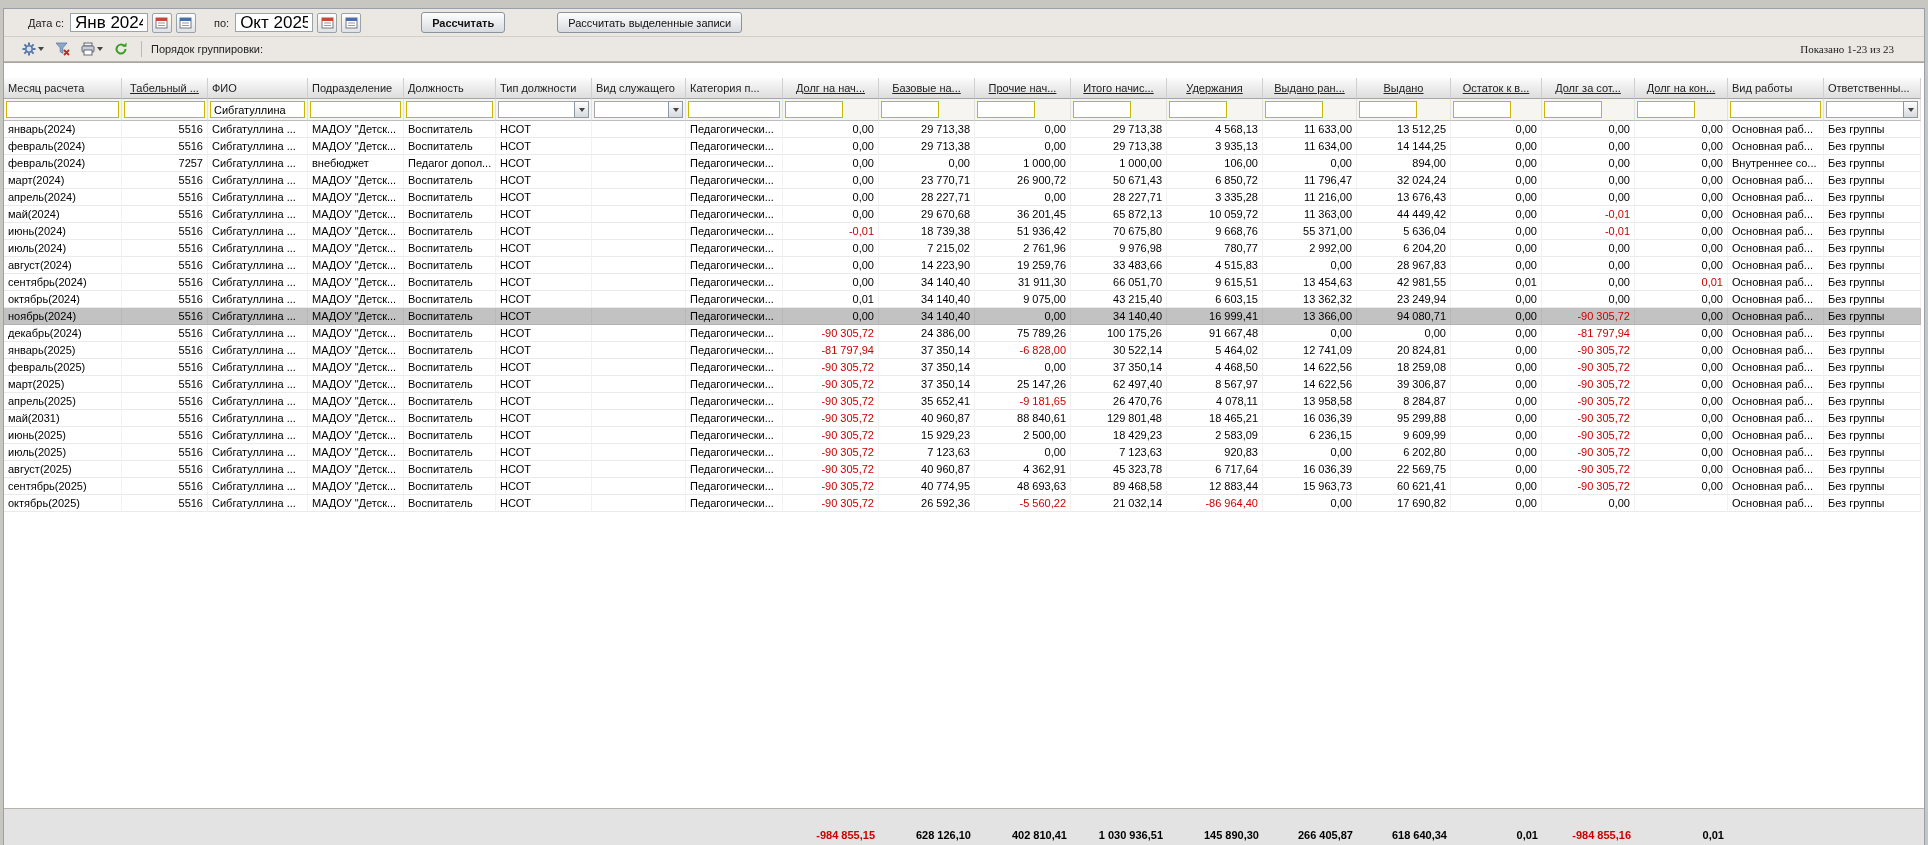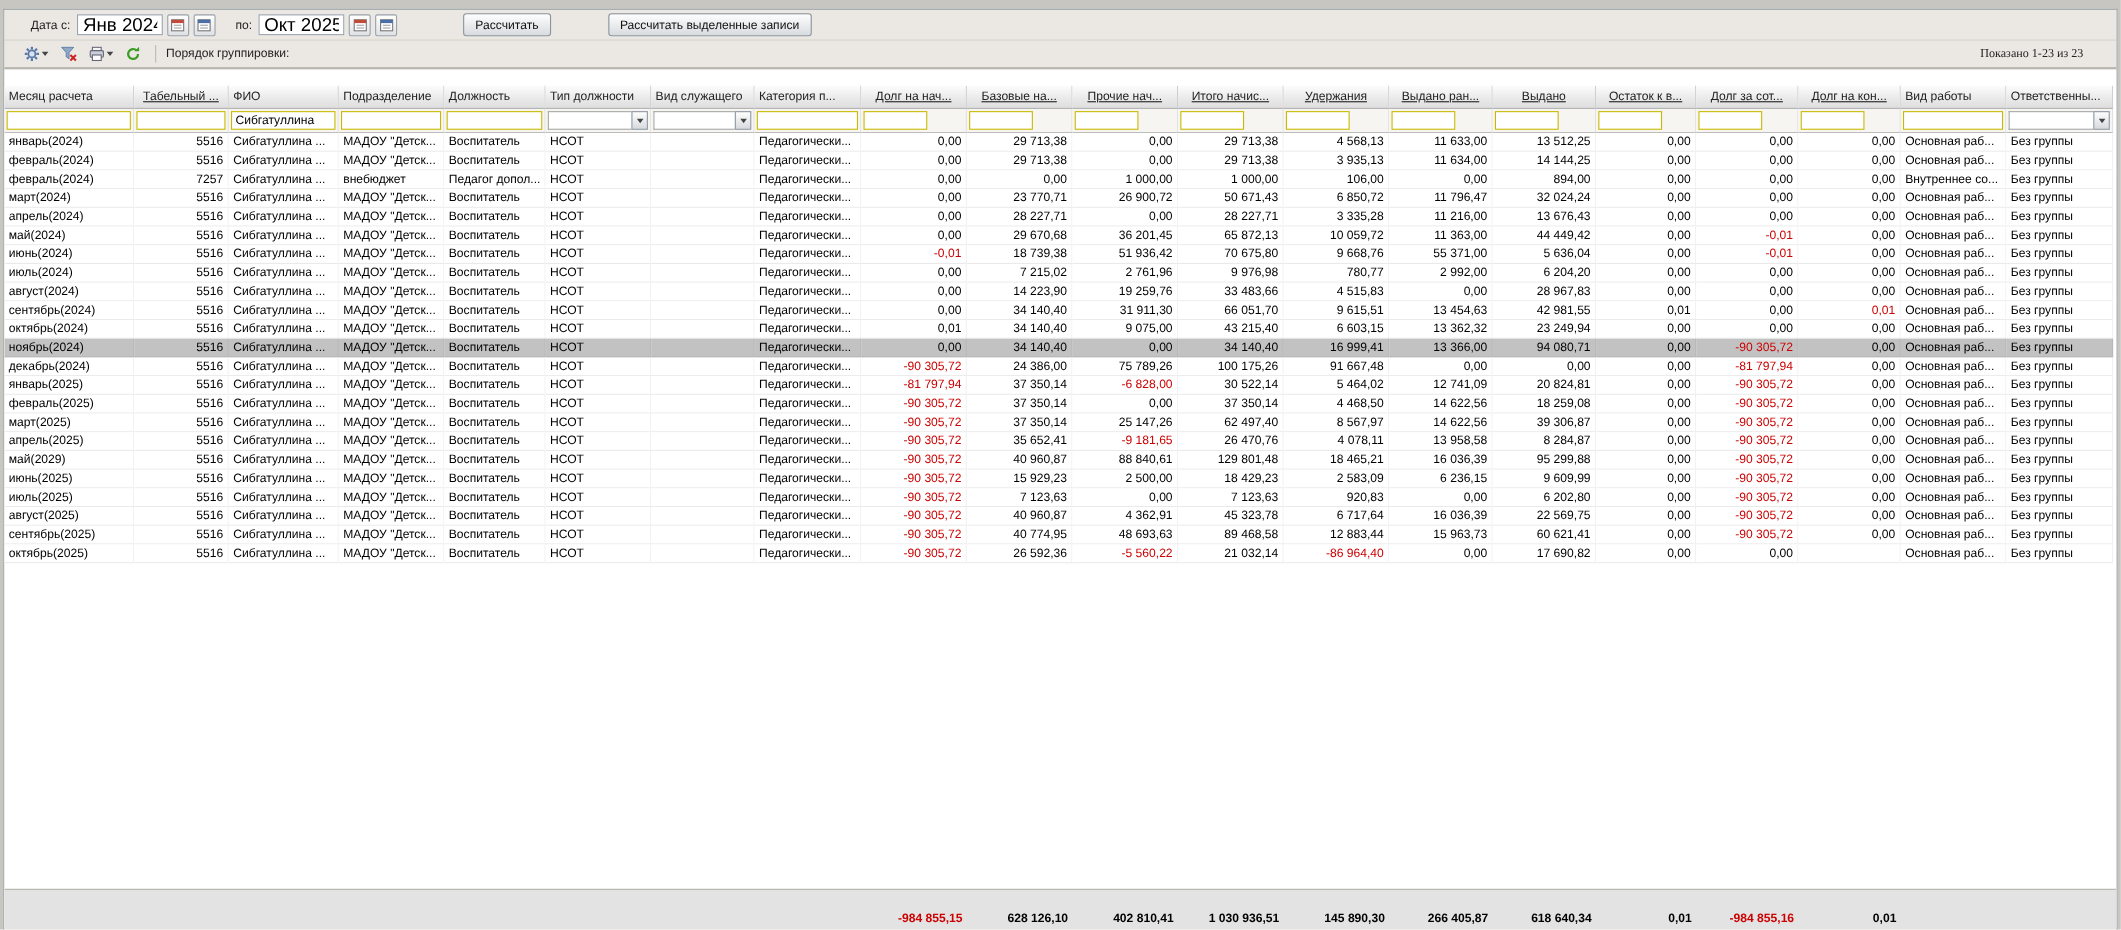--- a/index.html
+++ b/index.html
@@ -43,21 +43,21 @@
   .tb-mini {
     width:20px; height:20px; border:1px solid #9aa2ac; border-radius:2px;
     background:linear-gradient(#ffffff,#dfe2e6);
     display:flex; align-items:center; justify-content:center; padding:0; cursor:pointer;
   }
   .btn {
     height:21px; border:1px solid #8b949e; border-radius:3px;
     background:linear-gradient(#fefefe,#d8dbdf);
     padding:0 10px; font-size:11px; font-family:inherit; cursor:pointer; color:#111;
   }
-  .btn-calc { margin-left:56px; }
+  .btn-calc { margin-left:56px;font-weight:bold; }
   .btn-calc-sel { margin-left:48px; }
   .toolbar2 {
     flex:0 0 25px; display:flex; align-items:center; gap:3px; padding:0 14px;
     background:#ebe8e3; border-bottom:1px solid #b9b6b0;
   }
   .icon-btn {
     height:21px; border:1px solid transparent; background:none;
     display:flex; align-items:center; gap:2px; padding:0 3px; cursor:pointer;
   }
   .arr { width:0; height:0; border-left:3px solid transparent; border-right:3px solid transparent; border-top:4px solid #444; }
@@ -704,21 +704,21 @@
             <td class="cell num">4 078,11</td>
             <td class="cell num">13 958,58</td>
             <td class="cell num">8 284,87</td>
             <td class="cell num">0,00</td>
             <td class="cell num neg">-90 305,72</td>
             <td class="cell num">0,00</td>
             <td class="cell">Основная раб...</td>
             <td class="cell">Без группы</td>
           </tr>
           <tr class="row">
-            <td class="cell">май(2029)</td>
+            <td class="cell">май(2031)</td>
             <td class="cell num">5516</td>
             <td class="cell">Сибгатуллина ...</td>
             <td class="cell">МАДОУ "Детск...</td>
             <td class="cell">Воспитатель</td>
             <td class="cell">НСОТ</td>
             <td class="cell"></td>
             <td class="cell">Педагогически...</td>
             <td class="cell num neg">-90 305,72</td>
             <td class="cell num">40 960,87</td>
             <td class="cell num">88 840,61</td>

